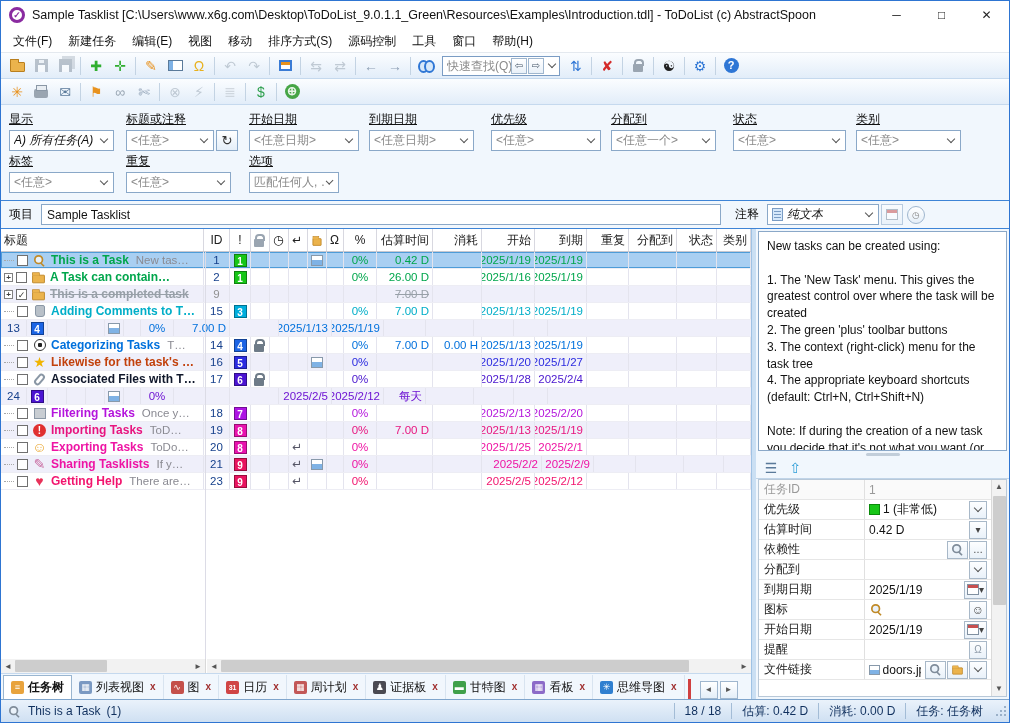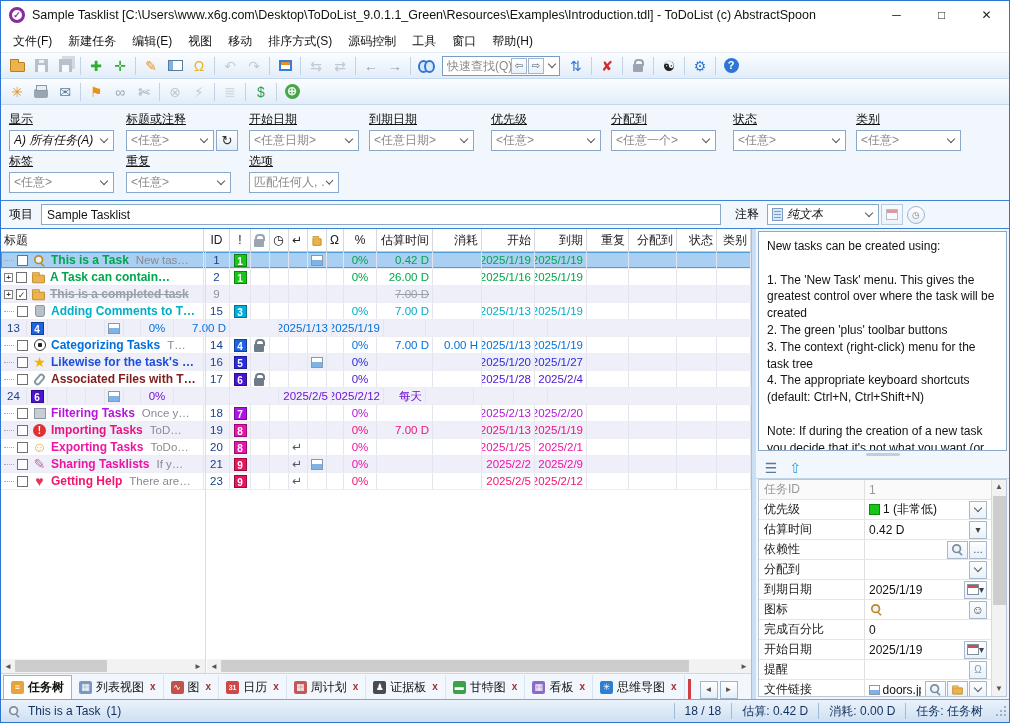--- a/index.html
+++ b/index.html
@@ -726,21 +726,21 @@
               <div class="tc r" style="width: 40px;"></div>
               <div class="tc r" style="width: 34px;"></div>
             </div>
             <div class="trow alt">
               <div class="tc titlecell" style="width: 203px;">
                 <span class="dots"></span>
                 <span class="cb"></span>
                 <span class="ticon">
                   <span class="gi" style="color: rgb(240, 180, 0);">★</span>
                 </span>
-                <span class="ttl" style="color: #1d4ed8;">Likewise for the task's …</span>
+                <span class="ttl" style="color: #c2410c;">Likewise for the task's …</span>
               </div>
               <div class="tc c" style="width: 26px;">
                 <span style="color: rgb(22, 64, 140);">16</span>
               </div>
               <div class="tc c" style="width: 21px;">
                 <span class="prio" style="background: rgb(43, 43, 224);">5</span>
               </div>
               <div class="tc" style="width: 19px;"></div>
               <div class="tc" style="width: 19px;"></div>
               <div class="tc" style="width: 19px;"></div>
@@ -764,21 +764,21 @@
               <div class="tc r" style="width: 40px;"></div>
               <div class="tc r" style="width: 34px;"></div>
             </div>
             <div class="trow">
               <div class="tc titlecell" style="width: 203px;">
                 <span class="dots"></span>
                 <span class="cb"></span>
                 <span class="ticon">
                   <span class="ci ci-clip"></span>
                 </span>
-                <span class="ttl" style="color: #7f1d1d;">Associated Files with T…</span>
+                <span class="ttl" style="color: #0f172a;">Associated Files with T…</span>
               </div>
               <div class="tc c" style="width: 26px;">
                 <span style="color: rgb(22, 64, 140);">17</span>
               </div>
               <div class="tc c" style="width: 21px;">
                 <span class="prio" style="background: rgb(75, 20, 210);">6</span>
               </div>
               <div class="tc" style="width: 19px;">
                 <span class="ci ci-lock dark"></span>
               </div>
@@ -972,21 +972,21 @@
               </div>
               <div class="tc" style="width: 19px;">
                 <span class="ci ci-img"></span>
               </div>
               <div class="tc" style="width: 17px;"></div>
               <div class="tc c" style="width: 33px;">
                 <span style="color: rgb(238, 20, 164);">0%</span>
               </div>
               <div class="tc r" style="width: 56px;"></div>
               <div class="tc r" style="width: 49px;"></div>
-              <div class="tc r" style="width: 53px;">
+              <div class="tc r" style="width: 53px; margin-left: 7px;">
                 <span style="color: rgb(238, 20, 164);">2025/2/2</span>
               </div>
               <div class="tc r" style="width: 52px;">
                 <span style="color: rgb(238, 20, 164);">2025/2/9</span>
               </div>
               <div class="tc r" style="width: 42px;"></div>
               <div class="tc r" style="width: 48px;"></div>
               <div class="tc r" style="width: 40px;"></div>
               <div class="tc r" style="width: 34px;"></div>
             </div>
@@ -1178,27 +1178,20 @@
                 </span>
               </div>
             </div>
             <div class="arow">
               <div class="alabel">图标</div>
               <div class="aval">
                 <span class="ci ci-mag gold sm"></span>
                 <span style="margin-left: auto; display: inline-flex;">
                   <span class="abtn" style="font-size: 12px;">☺</span>
                 </span>
-              </div>
-            </div>
-            <div class="arow">
-              <div class="alabel">完成百分比</div>
-              <div class="aval">
-                <span class="avtext">0</span>
-                <span style="margin-left: auto; display: inline-flex;"></span>
               </div>
             </div>
             <div class="arow">
               <div class="alabel">开始日期</div>
               <div class="aval">
                 <span class="avtext">2025/1/19</span>
                 <span style="margin-left: auto; display: inline-flex;">
                   <span class="abtn">
                     <span class="ci ci-cal"></span>
                     <span>▾</span>

